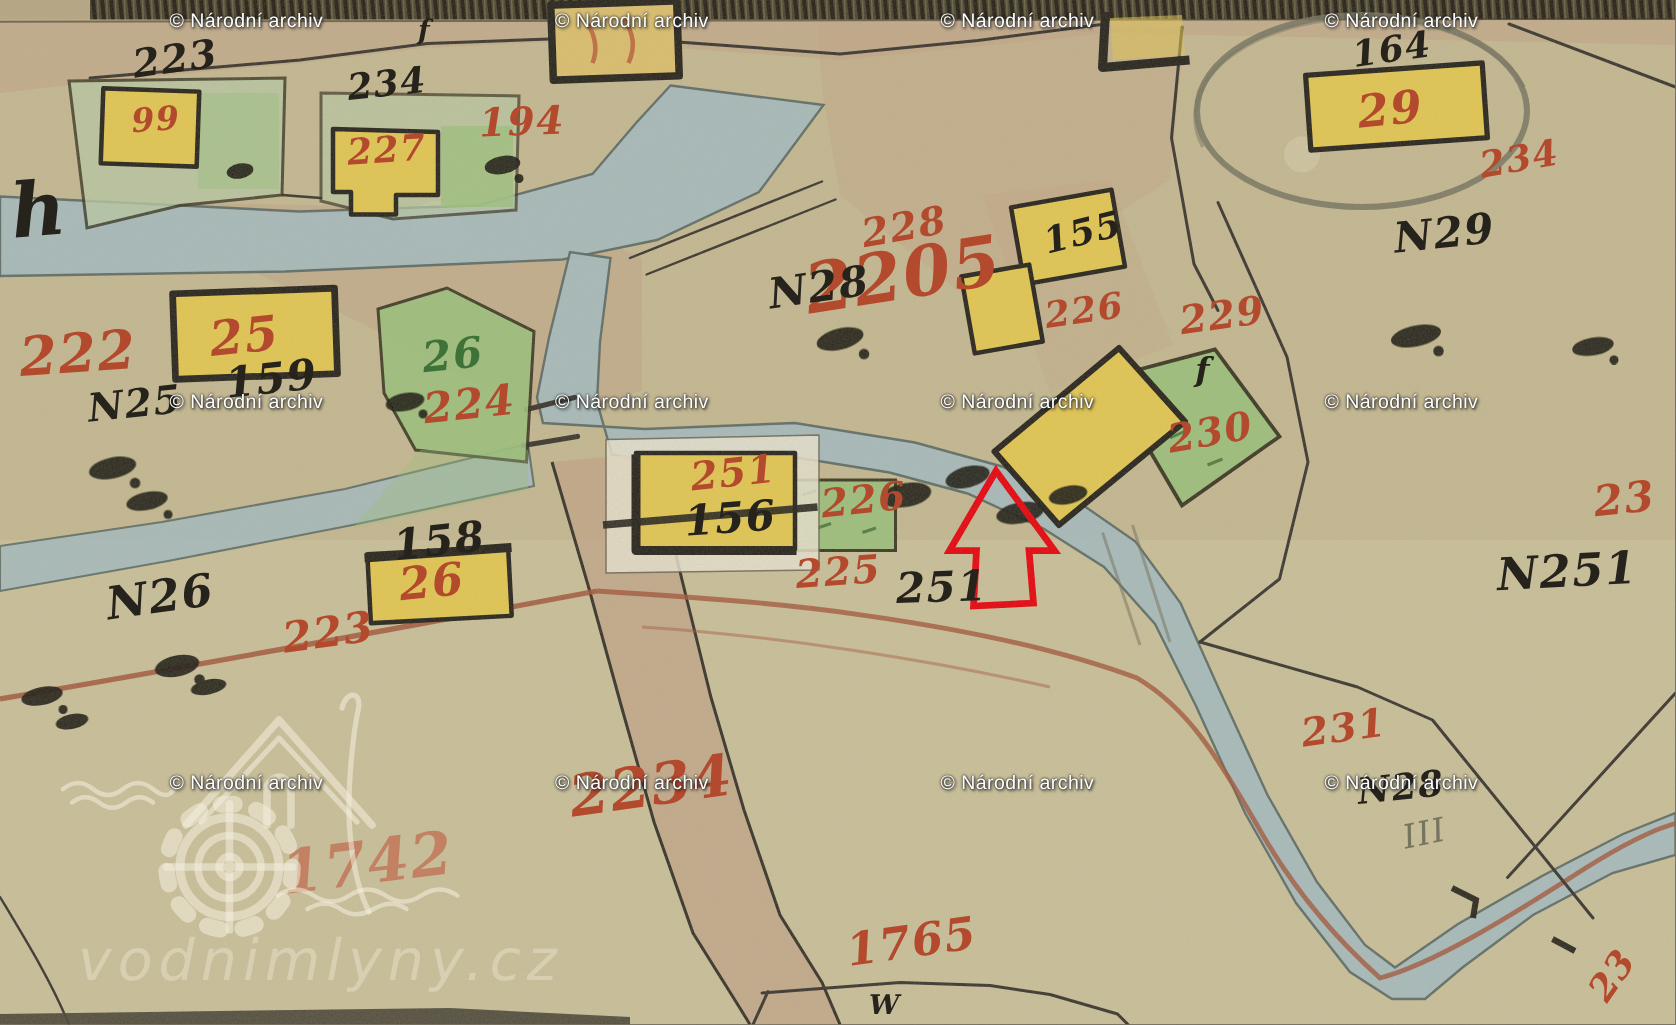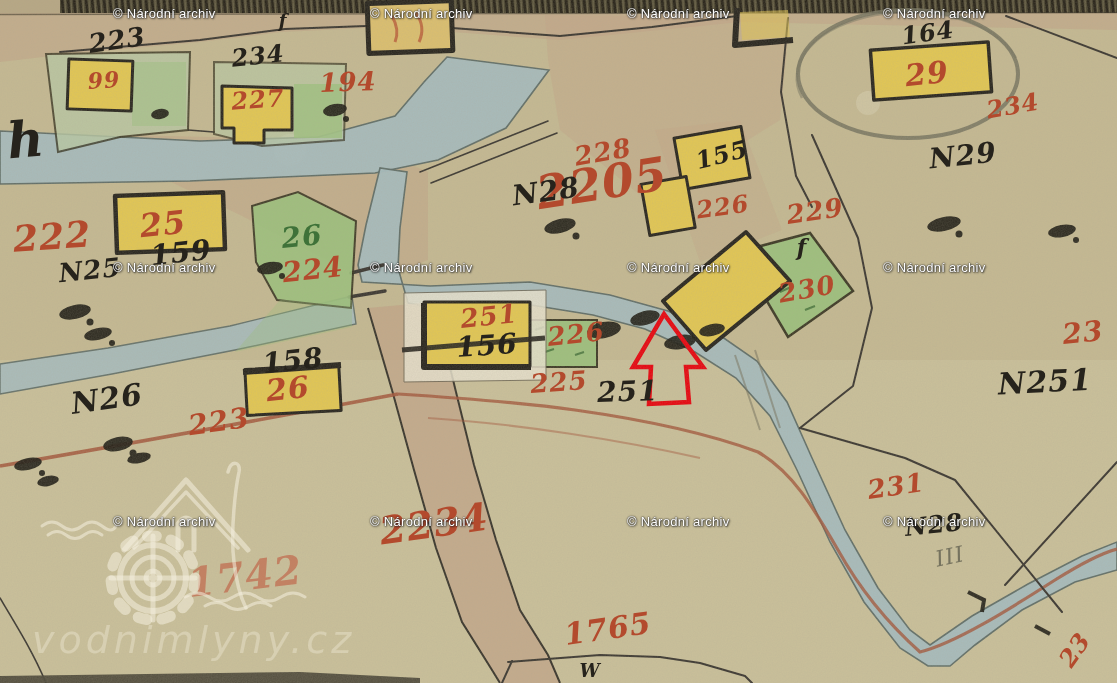--- a/index.html
+++ b/index.html
@@ -9,21 +9,21 @@
   .layer{position:absolute;left:0;top:0;width:100%;height:100%;pointer-events:none;}
   .map-label{position:absolute;white-space:nowrap;font-family:"DejaVu Serif",serif;
              font-style:italic;letter-spacing:1px;transform-origin:center;line-height:1;}
   .c-red{color:var(--red-number,#b34a2d);font-weight:600;}
   .c-redlight{color:var(--red-faded,#c06a4e);font-weight:600;opacity:.72;}
   .c-black{color:var(--ink,#26231c);font-weight:700;}
   .c-green{color:var(--green-number,#3f7239);font-weight:700;}
   .c-pencil{color:var(--pencil,#807c6b);font-weight:500;}
   .wm{position:absolute;color:var(--watermark-white,#fff);font:13px "Liberation Sans",sans-serif;
       letter-spacing:.3px;text-shadow:0 0 2px rgba(35,35,35,.95),0 0 1px rgba(35,35,35,.9),1px 1px 2px rgba(35,35,35,.7);}
-  #logo-text{position:absolute;left:32px;top:618px;color:var(--logo-white,rgba(244,239,223,.58));
+  #logo-text{position:absolute;left:52px;top:618px;color:var(--logo-white,rgba(244,239,223,.58));
       opacity:.62;font:italic 38px "DejaVu Sans",sans-serif;letter-spacing:4px;}
 </style>
 </head>
 <body>
 
 <div id="stage">
 
   <svg width="1117" height="683" viewBox="0 0 1117 683">
     <defs>
       <pattern id="hatch" width="6" height="14" patternUnits="userSpaceOnUse">

